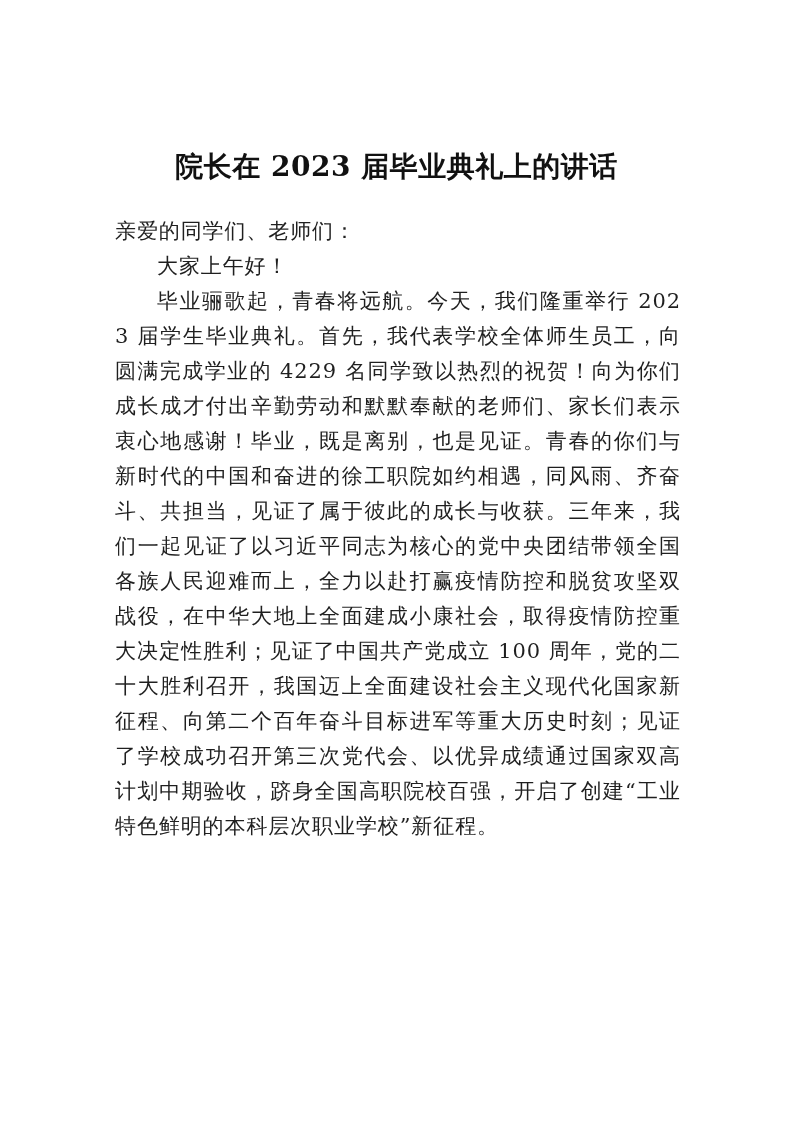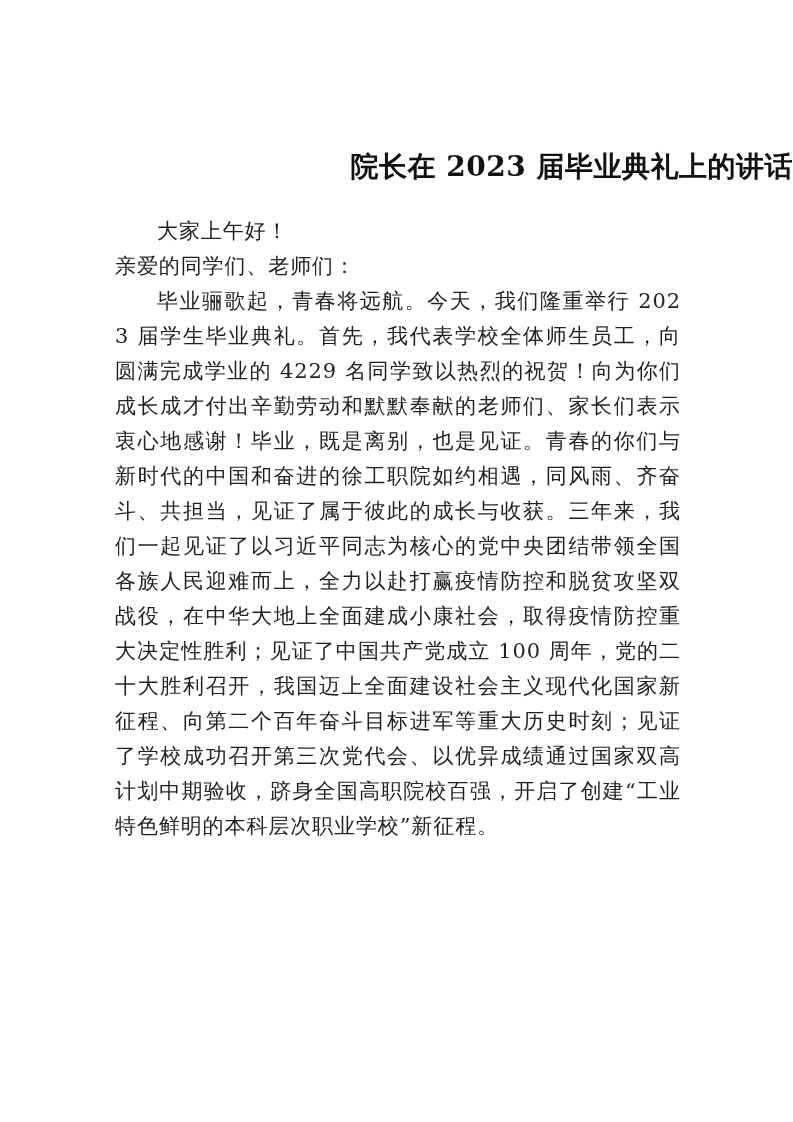--- a/index.html
+++ b/index.html
@@ -22,21 +22,21 @@
     background: #ffffff;
     box-sizing: border-box;
   }
 
   
   .doc-title {
     position: absolute;
     left: 0;
     right: 0;
     top: 128px;
-    text-align: right;
+    text-align: center;
     font-family: "DejaVu Serif", "Liberation Serif", serif;
     font-size: 28px;
     line-height: 40px;
     font-weight: 600;
     letter-spacing: 0.5px;
     color: #111111;
     white-space: nowrap;
   }
 
   
@@ -69,22 +69,22 @@
 </style>
 </head>
 <body>
 
 <div class="page">
 
   <h1 class="doc-title">院长在 2023 届毕业典礼上的讲话</h1>
 
   <div class="body-block">
 
+    <p class="para flush">亲爱的同学们、老师们：</p>
+
     <p class="para indent">大家上午好！</p>
-
-    <p class="para flush">亲爱的同学们、老师们：</p>
 
     <p class="para indent">毕业骊歌起，青春将远航。今天，我们隆重举行 2023 届学生毕业典礼。首先，我代表学校全体师生员工，向圆满完成学业的 4229 名同学致以热烈的祝贺！向为你们成长成才付出辛勤劳动和默默奉献的老师们、家长们表示衷心地感谢！毕业，既是离别，也是见证。青春的你们与新时代的中国和奋进的徐工职院如约相遇，同风雨、齐奋斗、共担当，见证了属于彼此的成长与收获。三年来，我们一起见证了以习近平同志为核心的党中央团结带领全国各族人民迎难而上，全力以赴打赢疫情防控和脱贫攻坚双战役，在中华大地上全面建成小康社会，取得疫情防控重大决定性胜利；见证了中国共产党成立 100 周年，党的二十大胜利召开，我国迈上全面建设社会主义现代化国家新征程、向第二个百年奋斗目标进军等重大历史时刻；见证了学校成功召开第三次党代会、以优异成绩通过国家双高计划中期验收，跻身全国高职院校百强，开启了创建“工业特色鲜明的本科层次职业学校”新征程。</p>
 
 
   </div>
 
 </div>
 
 </body></html>

